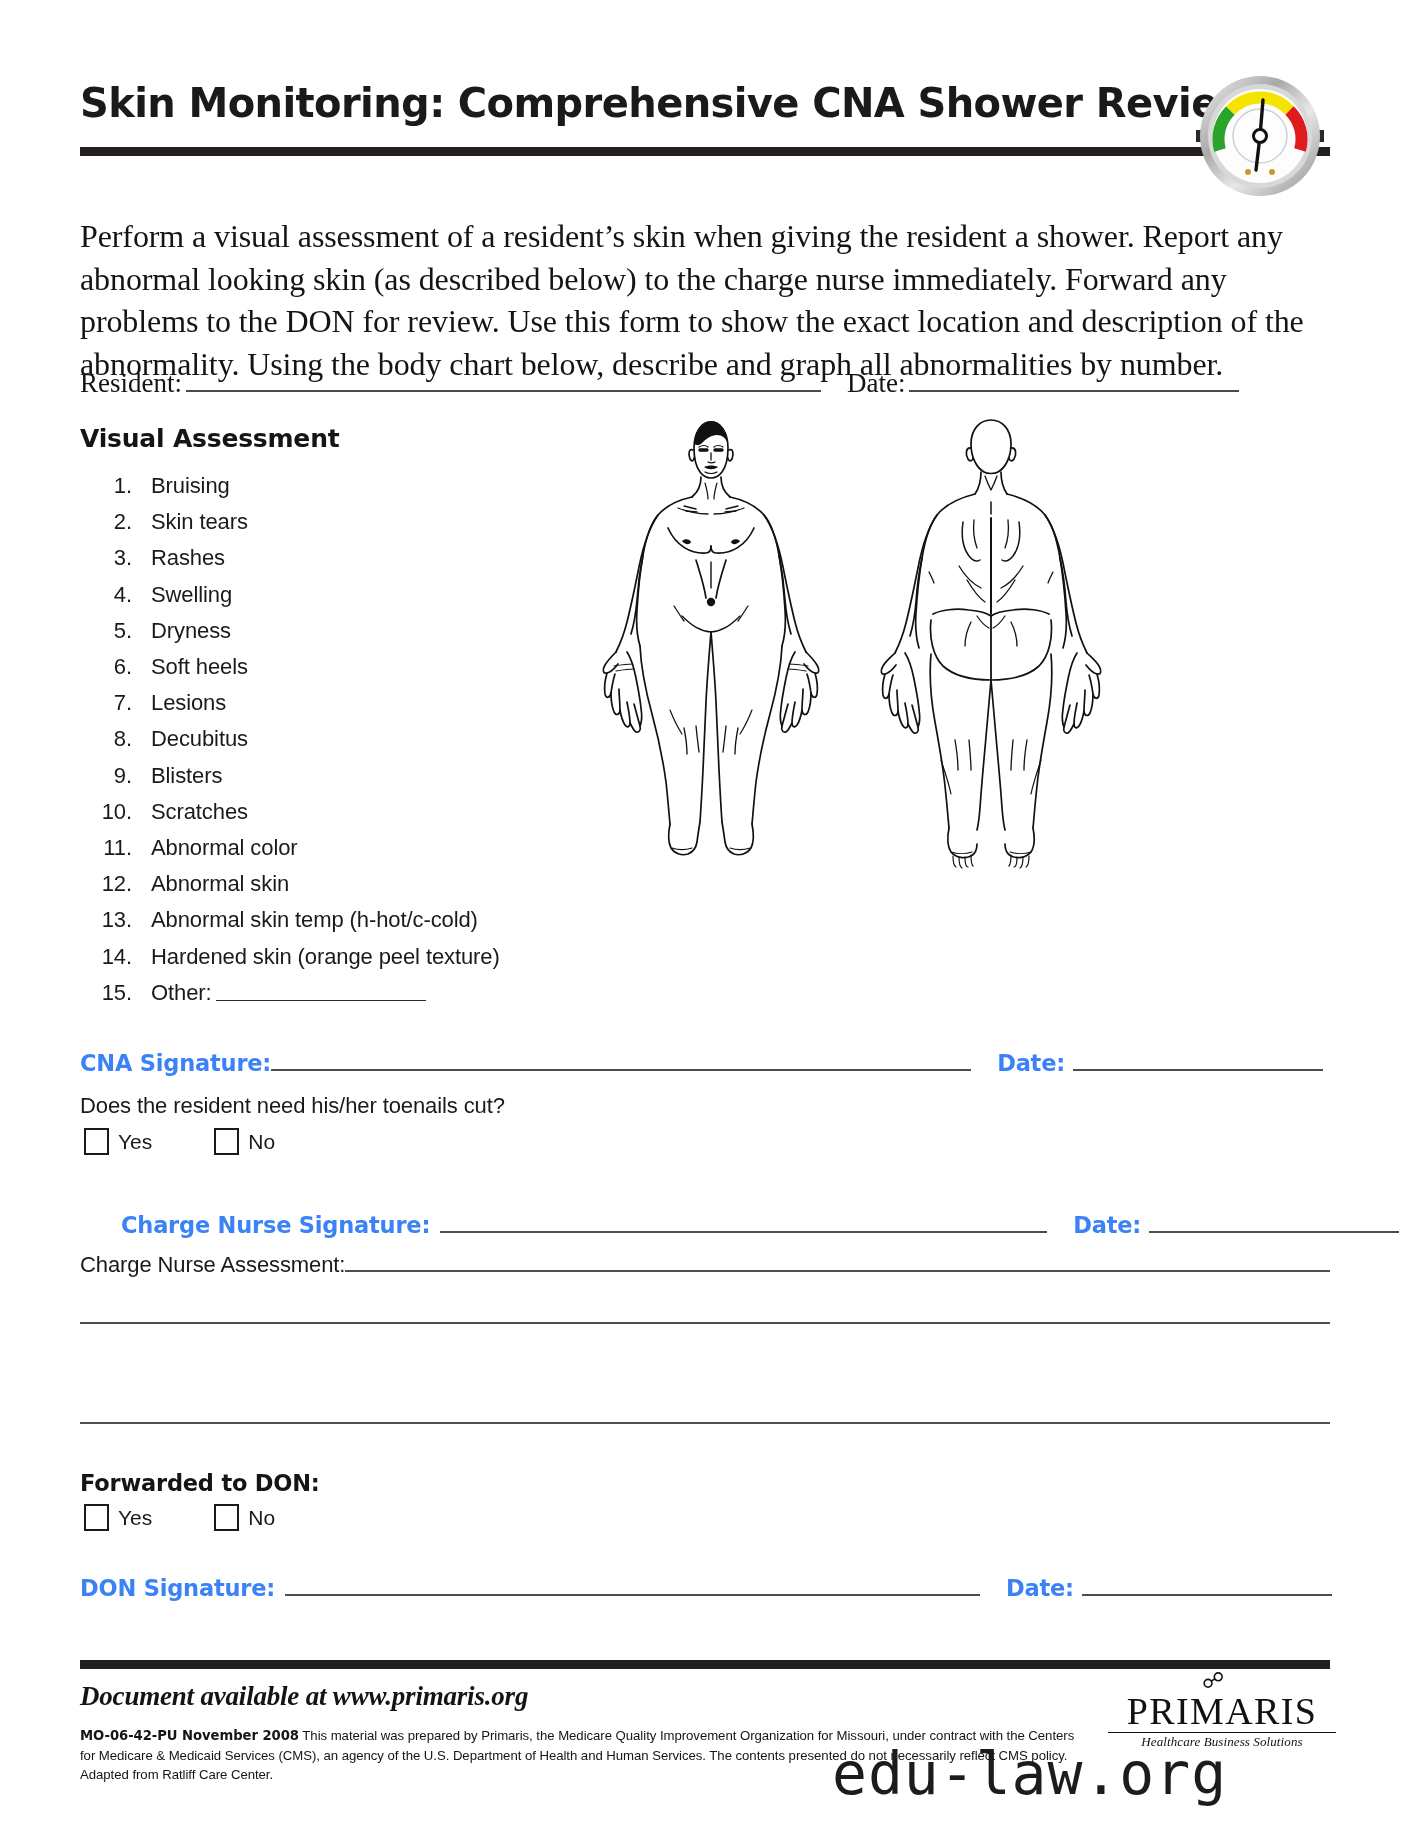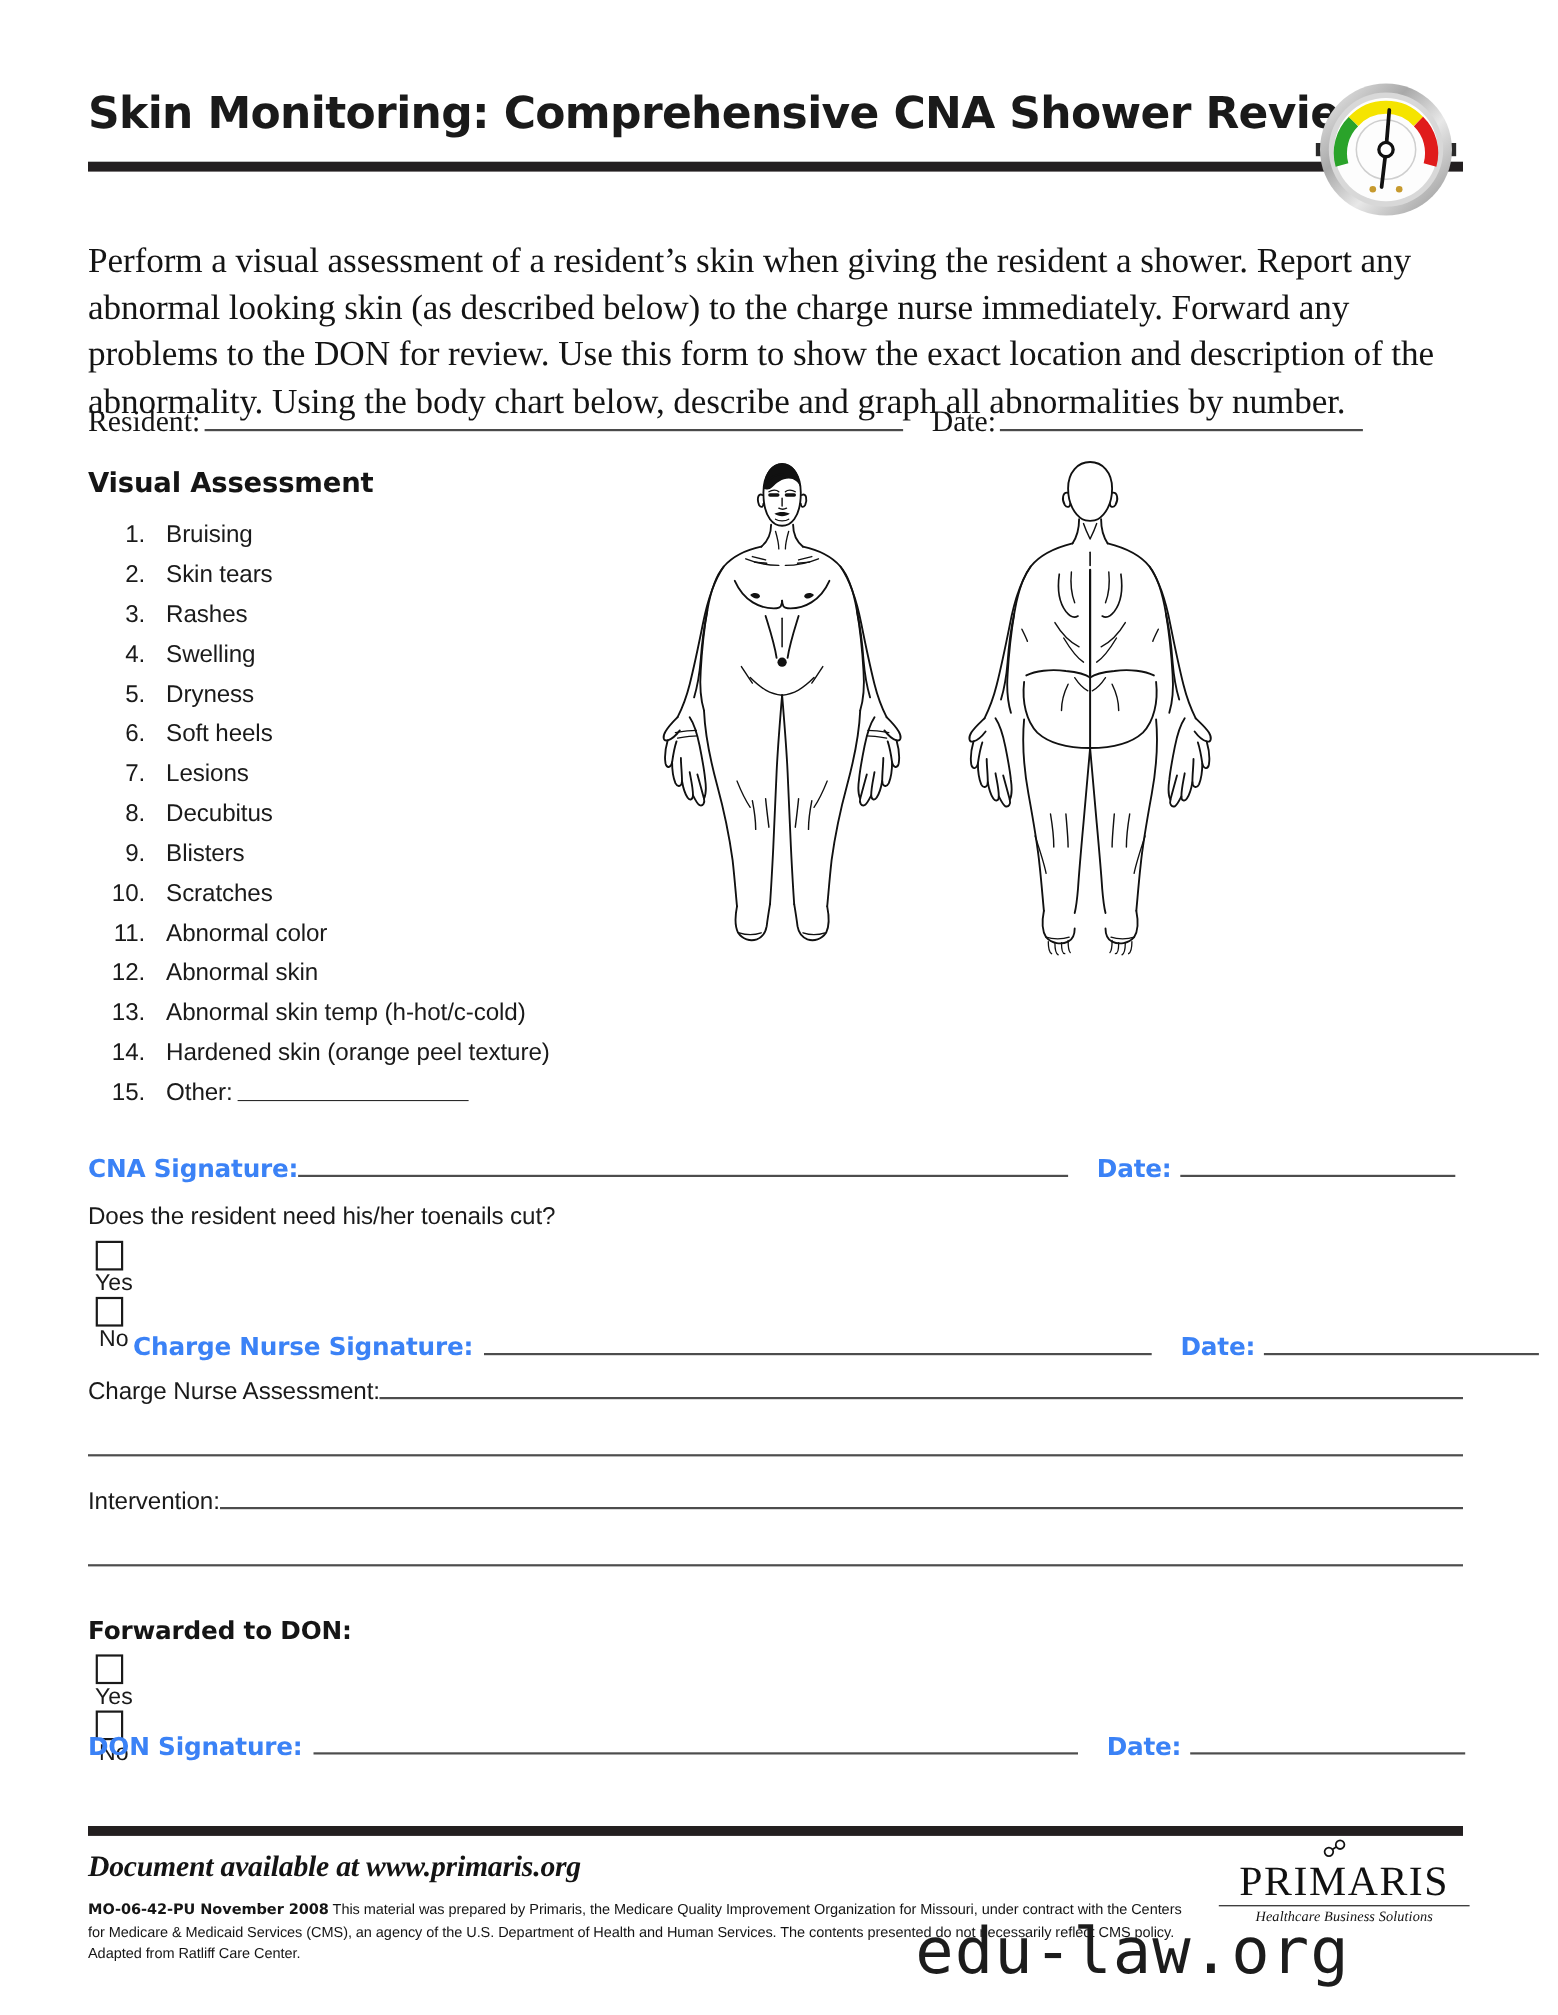--- a/index.html
+++ b/index.html
@@ -182,24 +182,23 @@
   .question {
     position: absolute;
     left: 80px;
     font-size: 22px;
     color: #1a1a1a;
     letter-spacing: -0.1px;
   }
 
   .checkrow {
     position: absolute;
-    left: 68px;
+    left: 84px;
     display: flex;
     align-items: center;
-    flex-direction: column;
   }
   .checkbox {
     width: 25px;
     height: 27px;
     border: 2.5px solid #1a1a1a;
     background: #fff;
     box-sizing: border-box;
   }
   .checkrow .cb-label {
     font-size: 21px;
@@ -630,24 +629,20 @@
     <span class="line" style="flex:0 0 250px; margin-left:8px;"></span>
   </div>
 
   <div class="form-row" style="top:1252px;">
     <span class="plain-lbl">Charge Nurse Assessment:</span>
     <span class="line" style="flex:1 1 auto;"></span>
   </div>
 
   <div class="long-line" style="top:1322px;"></div>
 
-  <div class="form-row" style="top:1352px;">
-    <span class="plain-lbl">Intervention:</span>
-    <span class="line" style="flex:1 1 auto;"></span>
-  </div>
 
   <div class="long-line" style="top:1422px;"></div>
 
   <div class="section-title" style="left:80px; top:1470px; font-size:22.5px;">Forwarded to DON:</div>
 
   <div class="checkrow" style="top:1504px;">
     <span class="checkbox"></span>
     <span class="cb-label">Yes</span>
     <span class="spacer"></span>
     <span class="checkbox"></span>

